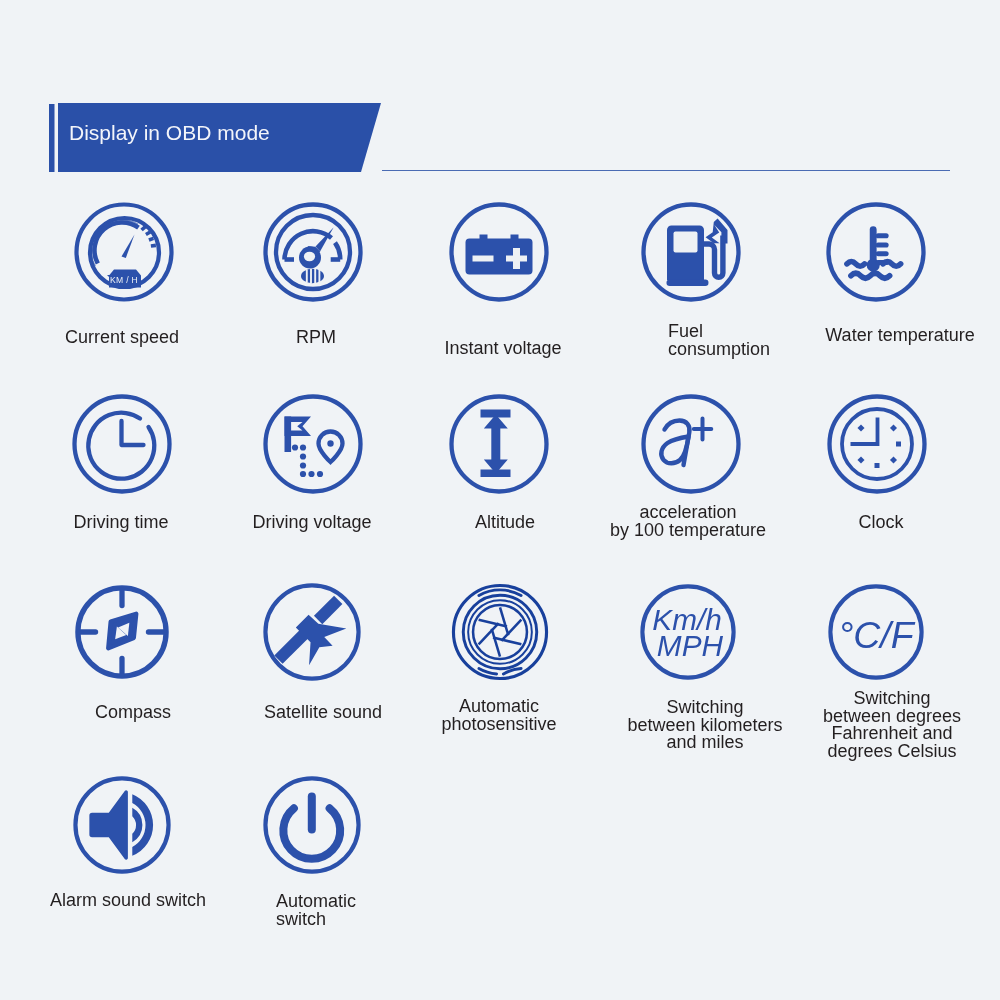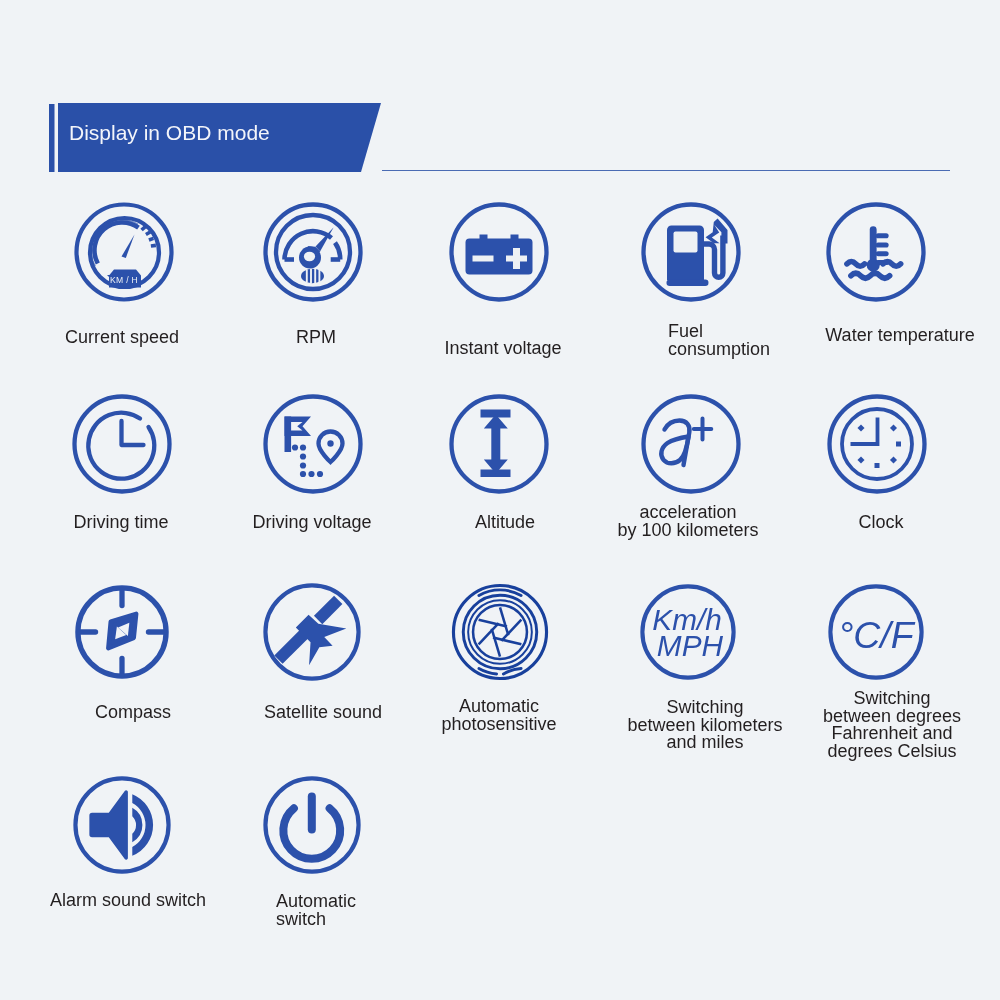--- a/index.html
+++ b/index.html
@@ -82,21 +82,21 @@
         <svg class="icowrap" style="left:449px;top:394px" width="100" height="100" viewBox="0 0 100 100">
           <use href="#sym-altitude-arrows-icon"></use>
         </svg>
         <div class="lbl" style="left:305px;top:514px;width:400px;line-height:17.6px">Altitude</div>
       </div>
       <div class="cell">
         <svg class="icowrap" style="left:641px;top:394px" width="100" height="100" viewBox="0 0 100 100">
           <use href="#sym-acceleration-a-plus-icon"></use>
         </svg>
         <div class="lbl" style="left:488px;top:504px;width:400px;line-height:17.6px">acceleration
-by 100 kilometers</div>
+by 100 temperature</div>
       </div>
       <div class="cell">
         <svg class="icowrap" style="left:827px;top:394px" width="100" height="100" viewBox="0 0 100 100">
           <use href="#sym-clock-icon"></use>
         </svg>
         <div class="lbl" style="left:681px;top:514px;width:400px;line-height:17.6px">Clock</div>
       </div>
       <div class="cell">
         <svg class="icowrap" style="left:73px;top:583px" width="98" height="98" viewBox="0 0 100 100">
           <use href="#sym-compass-icon"></use>

